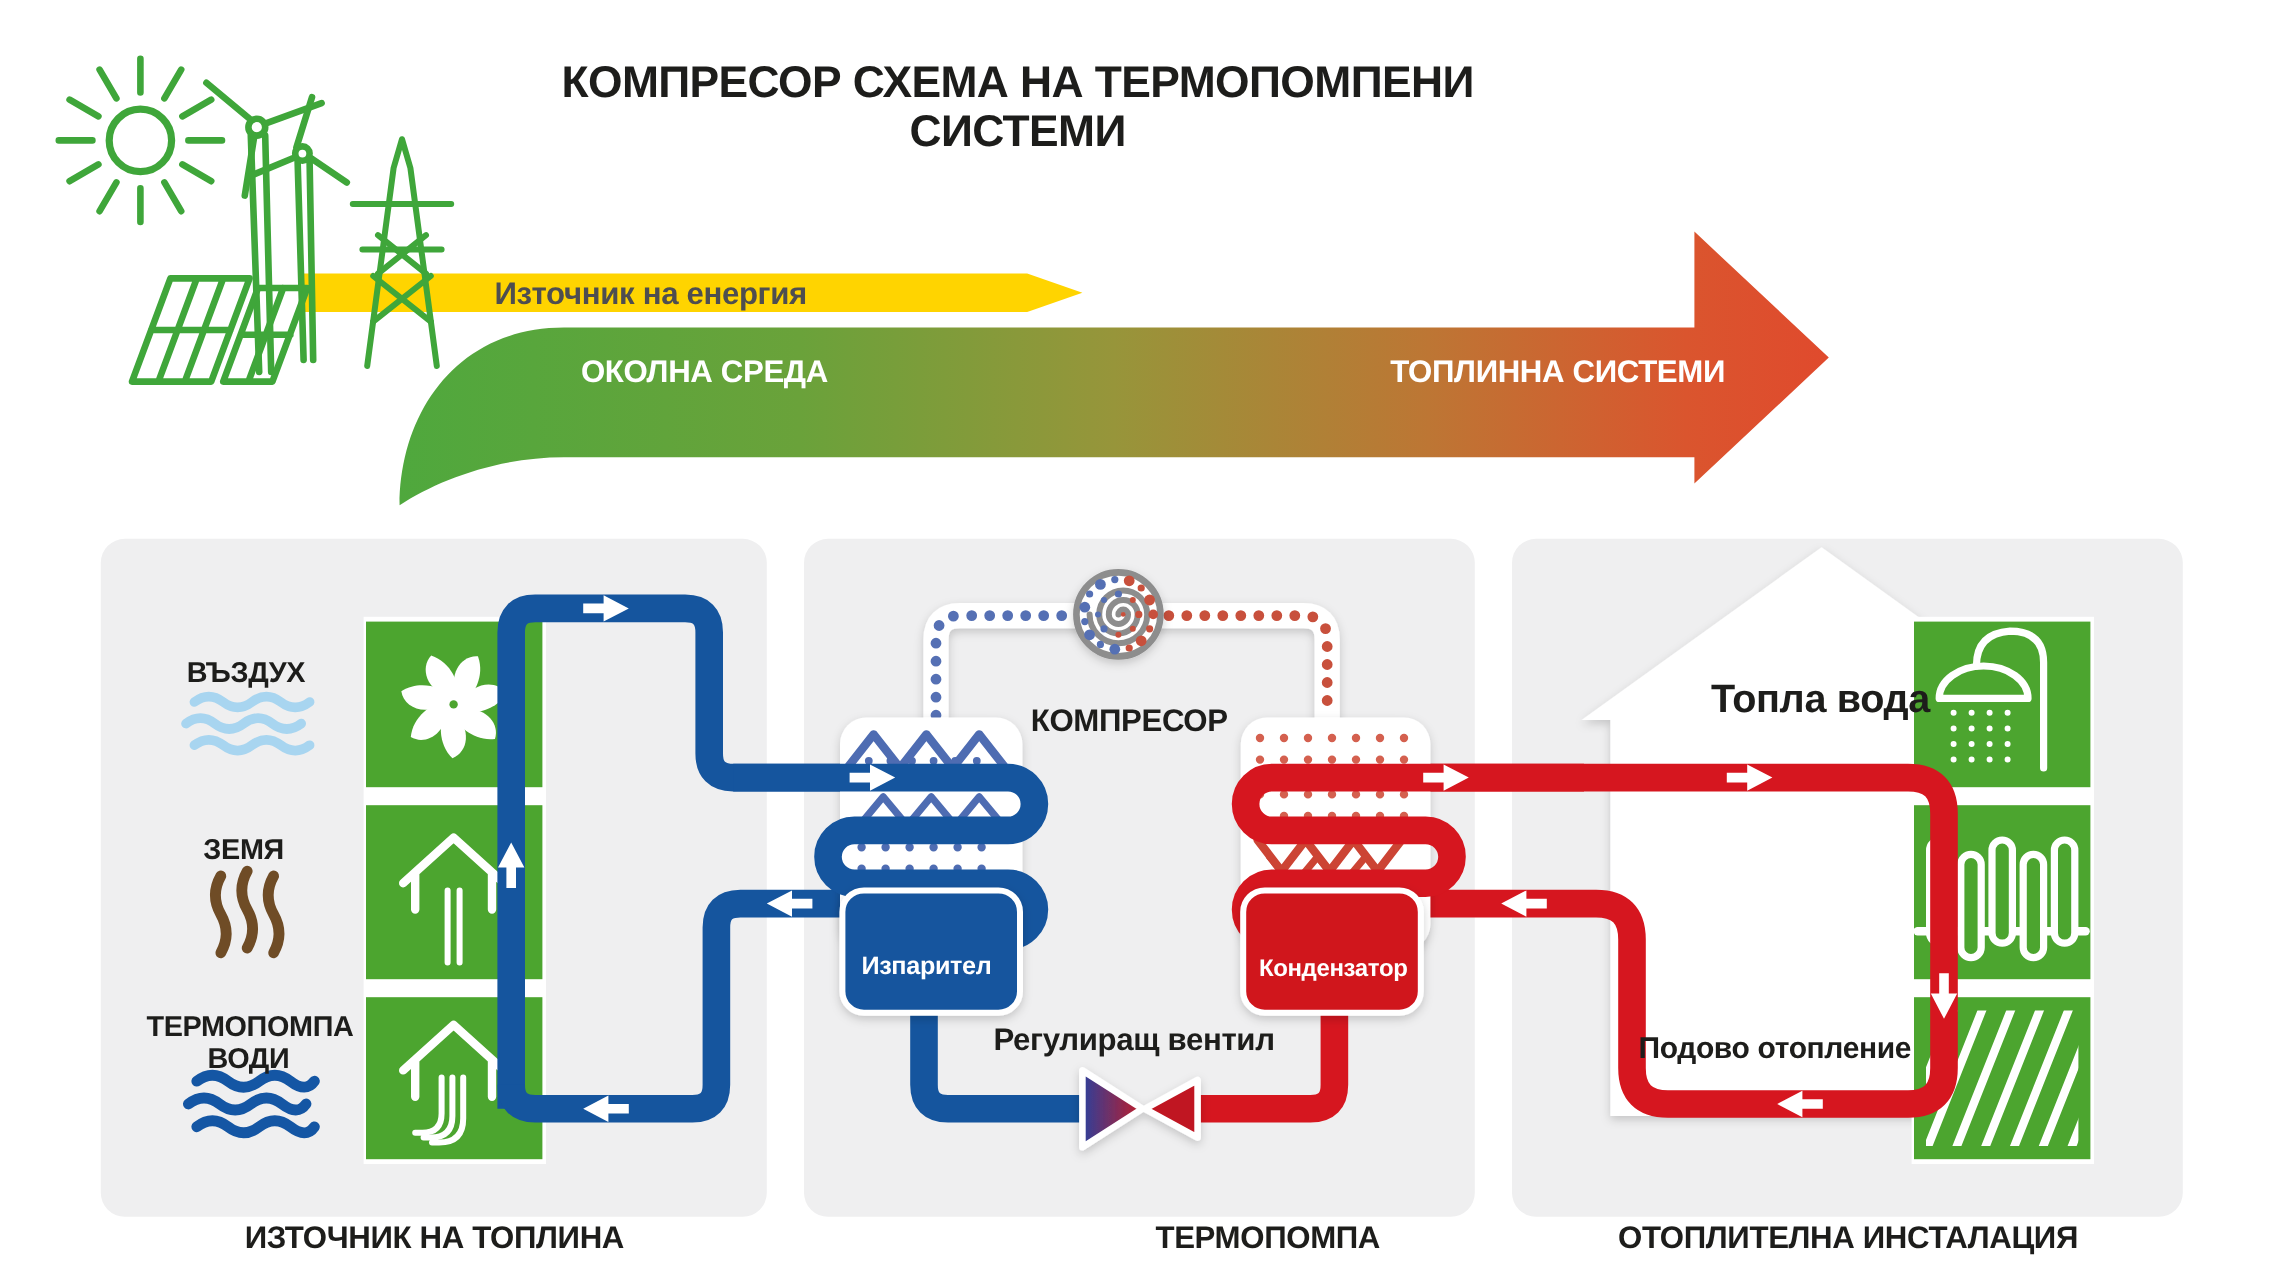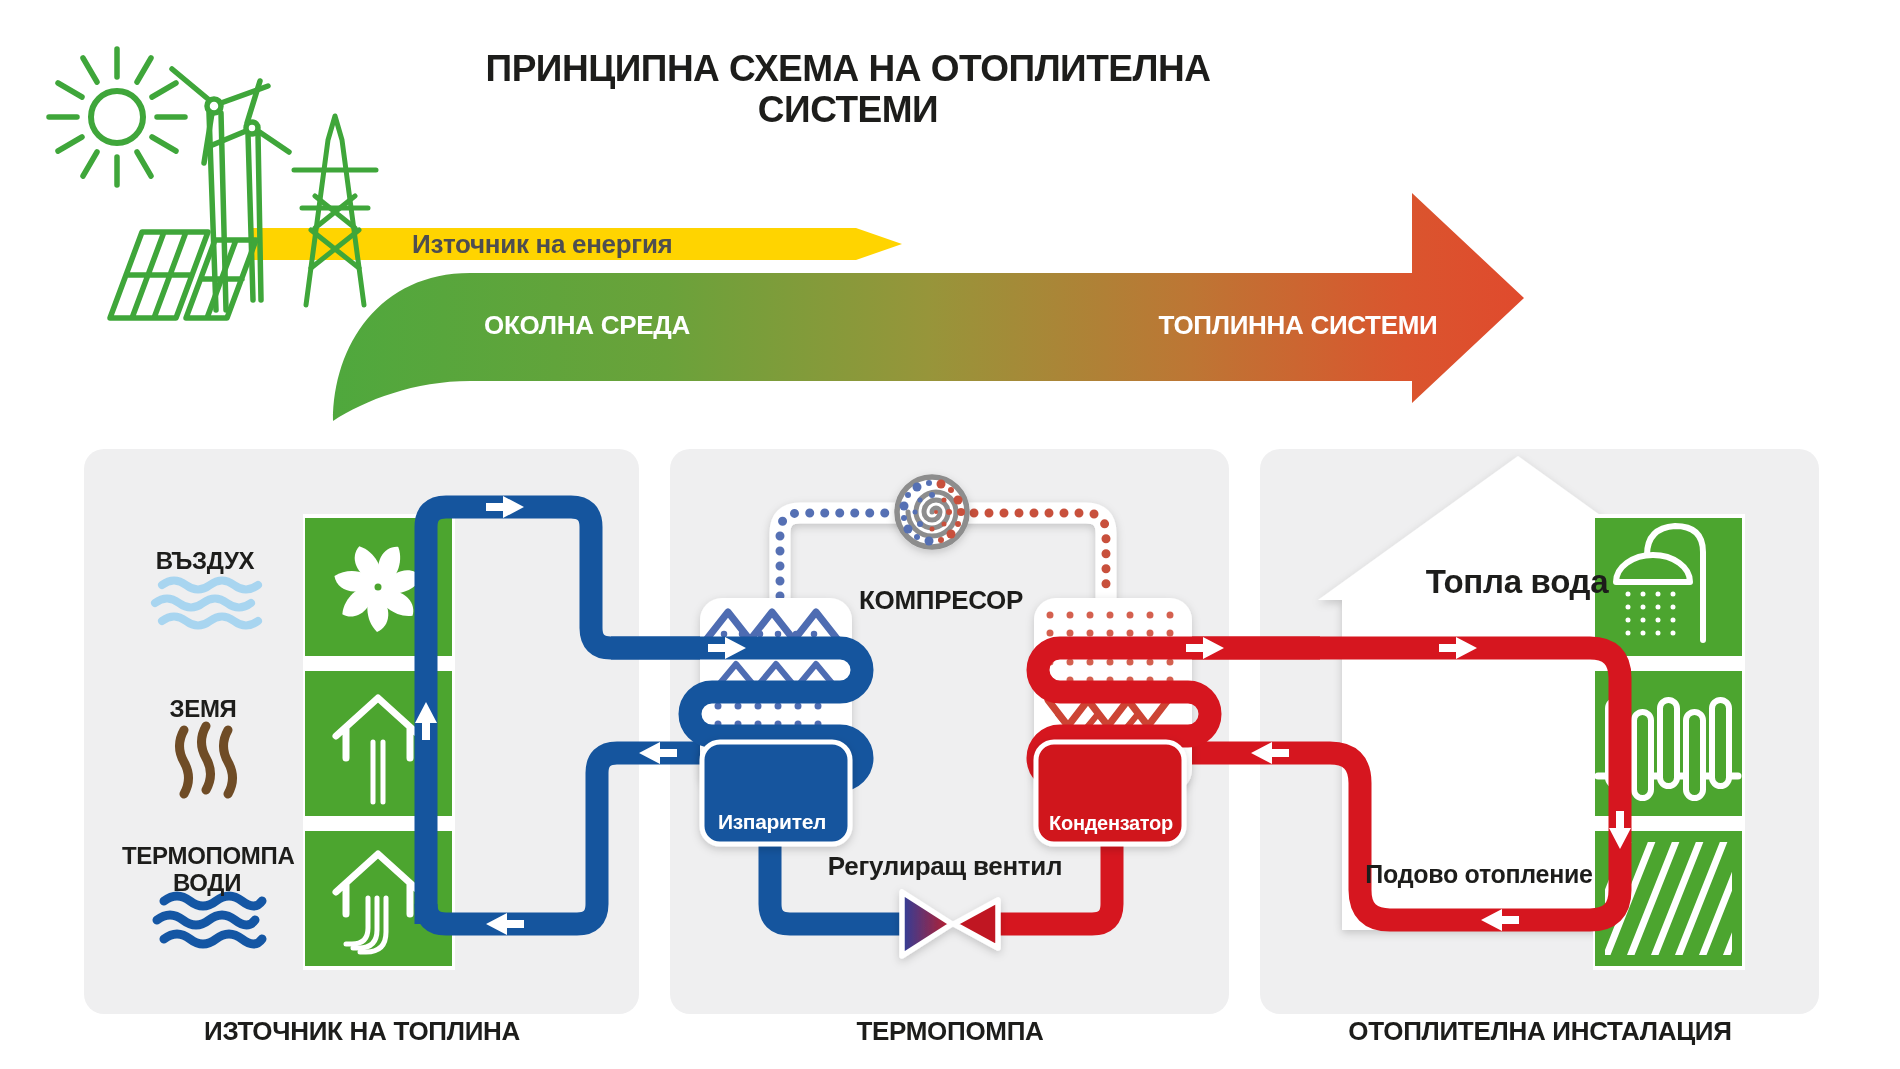--- a/index.html
+++ b/index.html
@@ -1,21 +1,21 @@
 <!DOCTYPE html>
 <html><head>
 <meta charset="utf-8">
 <style>
   html,body{margin:0;padding:0;background:#fff;}
   #stage{position:relative;width:1900px;height:1069px;background:#ffffff;overflow:hidden;
          font-family:"Liberation Sans",sans-serif;}
   svg{position:absolute;left:0;top:0;}
   .lbl{position:absolute;font-weight:bold;color:#1d1d1b;text-align:center;
        line-height:1.12;letter-spacing:-0.3px;white-space:pre-line;}
-  .w{color:#ffffff;margin-top:16px;}
+  .w{color:#ffffff;}
 </style>
 </head>
 <body>
 
 <div id="stage">
 
 <svg width="1900" height="1069" viewBox="0 0 1900 1069">
   <defs>
     <linearGradient id="flowGrad" x1="333" y1="0" x2="1524" y2="0" gradientUnits="userSpaceOnUse">
       <stop offset="0" stop-color="#4fa83d"></stop>
@@ -245,37 +245,37 @@
     <use href="#pipeArrow" transform="translate(658,753) rotate(180)"></use>
     <use href="#pipeArrow" transform="translate(505,924) rotate(180)"></use>
     <use href="#pipeArrow" transform="translate(1205,648)"></use>
     <use href="#pipeArrow" transform="translate(1458,648)"></use>
     <use href="#pipeArrow" transform="translate(1620,830) rotate(90)"></use>
     <use href="#pipeArrow" transform="translate(1500,920) rotate(180)"></use>
     <use href="#pipeArrow" transform="translate(1270,753) rotate(180)"></use>
   </g>
 </svg>
 
-<div class="lbl" style="left:398px;top:48px;width:900px;font-size:37px;letter-spacing:-0.5px;">ПРИНЦИПНА СХЕМА НА ОТОПЛИТЕЛНА СИСТЕМИ</div>
+<div class="lbl" style="left:398px;top:48px;width:900px;font-size:37px;letter-spacing:-0.5px;">КОМПРЕСОР СХЕМА НА ТЕРМОПОМПЕНИ СИСТЕМИ</div>
 
 <div class="lbl" style="left:412px;top:230px;width:260px;font-size:26px;color:#4e4e50;text-align:left;white-space:nowrap;">Източник на енергия</div>
 
 <div class="lbl w" style="left:457px;top:295px;width:260px;font-size:26px;">ОКОЛНА СРЕДА</div>
 
 <div class="lbl w" style="left:1148px;top:295px;width:300px;font-size:26px;">ТОПЛИННА СИСТЕМИ</div>
 
 <div class="lbl" style="left:130px;top:548px;width:150px;font-size:24px;">ВЪЗДУХ</div>
 <div class="lbl" style="left:128px;top:696px;width:150px;font-size:24px;">ЗЕМЯ</div>
 <div class="lbl" style="left:122px;top:843px;width:170px;font-size:24px;">ТЕРМОПОМПА ВОДИ</div>
 
 <div class="lbl" style="left:841px;top:586px;width:200px;font-size:26px;">КОМПРЕСОР</div>
 <div class="lbl w" style="left:697px;top:794px;width:150px;font-size:21px;">Изпарител</div>
 <div class="lbl w" style="left:1036px;top:796px;width:150px;font-size:20px;">Кондензатор</div>
 <div class="lbl" style="left:795px;top:852px;width:300px;font-size:26px;">Регулиращ вентил</div>
 
 <div class="lbl" style="left:1417px;top:564px;width:200px;font-size:33px;">Топла вода</div>
 <div class="lbl" style="left:162px;top:1017px;width:400px;font-size:26px;">ИЗТОЧНИК НА ТОПЛИНА</div>
 
 <div class="lbl" style="left:1329px;top:860px;width:300px;font-size:25px;">Подово отопление</div>
-<div class="lbl" style="left:750px;top:1017px;width:400px;font-size:26px;">ТЕРМОПОМПА</div>
+<div class="lbl" style="left:750px;top:1017px;width:400px;font-size:26px;text-align:right;">ТЕРМОПОМПА</div>
 <div class="lbl" style="left:1340px;top:1017px;width:400px;font-size:26px;">ОТОПЛИТЕЛНА ИНСТАЛАЦИЯ</div>
 
 </div>
 
 </body></html>

